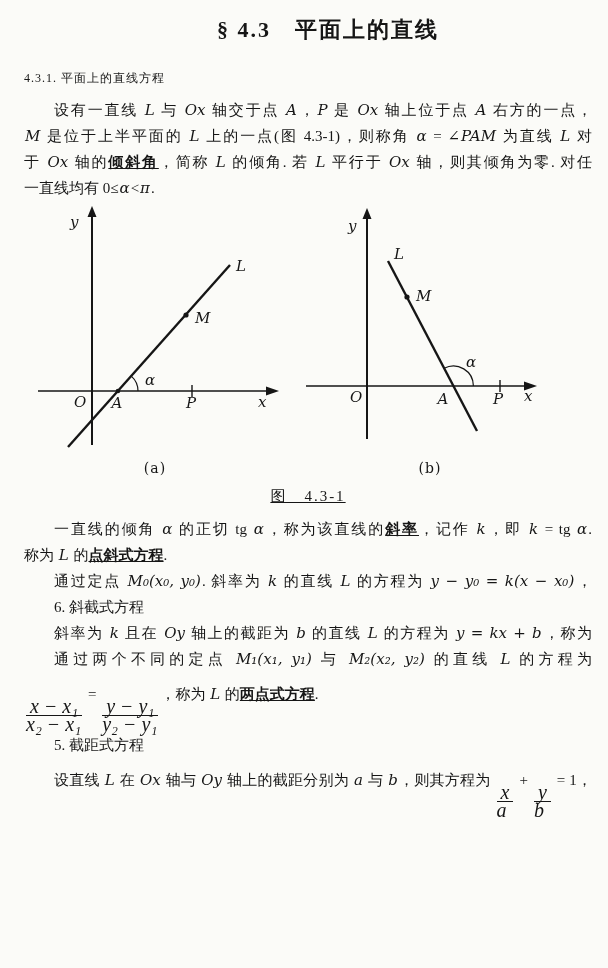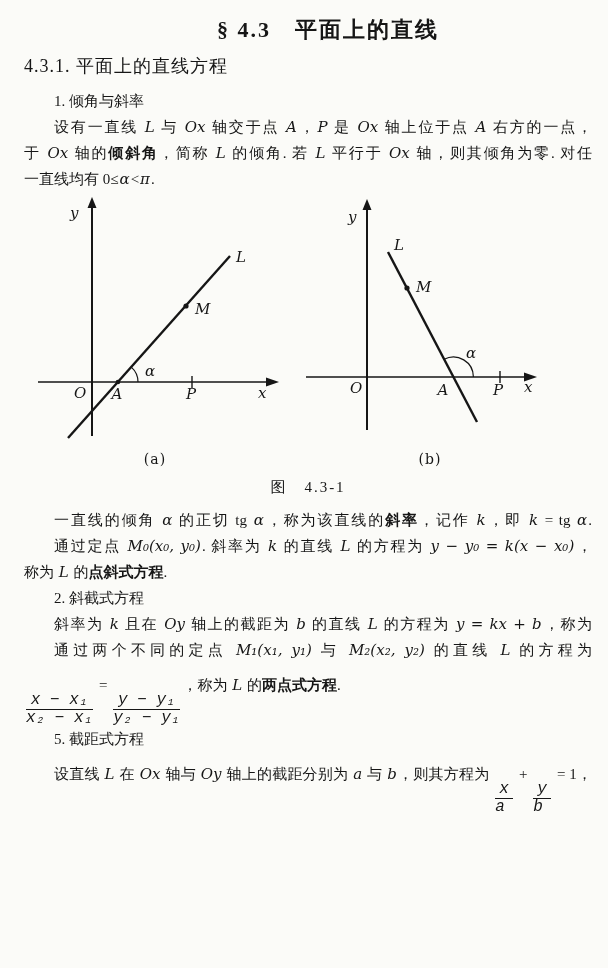--- a/index.html
+++ b/index.html
@@ -6,53 +6,53 @@
   body{
     width:608px;height:968px;overflow:hidden;
     background:#fbfbf8;color:#161616;
     font-family:"Liberation Serif","DejaVu Serif",serif;
   }
   .content{padding:0 16px 0 24px;}
   .doc-title{
     text-align:center;font-size:22px;font-weight:bold;letter-spacing:2px;
     margin-top:15px;transform:translateX(20px);
   }
-  .doc-subtitle{font-size:18px;letter-spacing:1px;margin-top:9px;}
+  .doc-subtitle{font-size:12px;letter-spacing:1px;margin-top:25px;}
   .flow{margin-top:10px;}
   .line{font-size:15px;line-height:26px;white-space:normal;}
   .line.just{text-align:justify;text-align-last:justify;}
   .line.tall{line-height:44px;}
-  .seg-b{font-weight:bold;}
+  .seg-b{font-weight:bold;text-decoration:underline;}
   .seg-i{font-style:italic;font-family:"DejaVu Serif",serif;padding:0 1px;}
   .frac{
-    display:inline-flex;flex-direction:column;text-align:center;
+    display:inline-flex;flex-direction:column;
     vertical-align:-14px;line-height:15px;font-style:italic;
-    font-family:Liberation Mono, monospace;font-size:16px;margin:0 2px;
+    font-family:Liberation Serif, serif;font-size:20px;margin:0 2px;
   }
   .frac .num{border-bottom:1.3px solid #161616;padding:0 4px 1px;}
   .frac .den{padding-top:1px;}
   .fig-row{position:relative;height:276px;margin-top:4px;}
   .fig-row svg{position:absolute;top:0;}
   #figure-a{left:14px;}
   #figure-b{left:274px;}
   svg text{font-family:"DejaVu Serif",serif;font-style:italic;font-size:15px;fill:#161616;}
   svg text.panel-label{font-style:normal;font-size:14px;letter-spacing:1px;}
-  .fig-caption{text-align:center;font-size:15px;letter-spacing:2px;margin:6px 0 10px;}
+  .fig-caption{text-align:center;font-size:15px;letter-spacing:2px;margin:6px 0 10px;text-decoration:underline;}
 </style>
 </head>
 <body>
 
 <div class="content">
 
   <div class="doc-title">§ 4.3　平面上的直线</div>
   <div class="doc-subtitle">4.3.1. 平面上的直线方程</div>
 
   <div class="flow" id="text-top">
-      <div class="line" style="padding-left: 30px;"><span class="seg-n">1. 倾角与斜率</span></div>
       <div class="line just" style="padding-left: 30px;"><span class="seg-n">设有一直线 </span><span class="seg-i">L</span><span class="seg-n"> 与 </span><span class="seg-i">Ox</span><span class="seg-n"> 轴交于点 </span><span class="seg-i">A</span><span class="seg-n">，</span><span class="seg-i">P</span><span class="seg-n"> 是 </span><span class="seg-i">Ox</span><span class="seg-n"> 轴上位于点 </span><span class="seg-i">A</span><span class="seg-n"> 右方的一点，</span></div>
+      <div class="line just"><span class="seg-i">M</span><span class="seg-n"> 是位于上半平面的 </span><span class="seg-i">L</span><span class="seg-n"> 上的一点(图 4.3-1)，则称角 </span><span class="seg-i">α</span><span class="seg-n"> = ∠</span><span class="seg-i">PAM</span><span class="seg-n"> 为直线 </span><span class="seg-i">L</span><span class="seg-n"> 对</span></div>
       <div class="line just"><span class="seg-n">于 </span><span class="seg-i">Ox</span><span class="seg-n"> 轴的</span><span class="seg-b">倾斜角</span><span class="seg-n">，简称 </span><span class="seg-i">L</span><span class="seg-n"> 的倾角. 若 </span><span class="seg-i">L</span><span class="seg-n"> 平行于 </span><span class="seg-i">Ox</span><span class="seg-n"> 轴，则其倾角为零. 对任</span></div>
       <div class="line"><span class="seg-n">一直线均有 0≤</span><span class="seg-i">α</span><span class="seg-n">&lt;</span><span class="seg-i">π</span><span class="seg-n">.</span></div>
     </div>
 
   <div class="fig-row">
 
     <svg id="figure-a" width="252" height="274" viewBox="0 0 252 274">
       <line x1="54" y1="6" x2="54" y2="240" stroke="#161616" stroke-width="2"></line>
       <polygon points="54,1 49.5,12 58.5,12" fill="#161616"></polygon>
       <line x1="0" y1="186" x2="232" y2="186" stroke="#161616" stroke-width="1.6"></line>
@@ -91,23 +91,23 @@
       <text x="118" y="96">M</text>
       <text x="168" y="162" font-size="14">α</text>
       <text x="132" y="268" text-anchor="middle" class="panel-label">(b)</text>
     </svg>
   </div>
 
   <div class="fig-caption">图　4.3-1</div>
 
   <div class="flow" id="text-bottom">
       <div class="line just" style="padding-left: 30px;"><span class="seg-n">一直线的倾角 </span><span class="seg-i">α</span><span class="seg-n"> 的正切 tg </span><span class="seg-i">α</span><span class="seg-n">，称为该直线的</span><span class="seg-b">斜率</span><span class="seg-n">，记作 </span><span class="seg-i">k</span><span class="seg-n">，即 </span><span class="seg-i">k</span><span class="seg-n"> = tg </span><span class="seg-i">α</span><span class="seg-n">.</span></div>
+      <div class="line"><span class="seg-n">称为 </span><span class="seg-i">L</span><span class="seg-n"> 的</span><span class="seg-b">点斜式方程</span><span class="seg-n">.</span></div>
       <div class="line just" style="padding-left: 30px;"><span class="seg-n">通过定点 </span><span class="seg-i">M₀(x₀, y₀)</span><span class="seg-n">. 斜率为 </span><span class="seg-i">k</span><span class="seg-n"> 的直线 </span><span class="seg-i">L</span><span class="seg-n"> 的方程为 </span><span class="seg-i">y − y₀ = k(x − x₀)</span><span class="seg-n">，</span></div>
-      <div class="line"><span class="seg-n">称为 </span><span class="seg-i">L</span><span class="seg-n"> 的</span><span class="seg-b">点斜式方程</span><span class="seg-n">.</span></div>
-      <div class="line" style="padding-left: 30px;"><span class="seg-n">2. 斜截式方程</span></div>
+      <div class="line" style="padding-left: 30px;"><span class="seg-n">6. 斜截式方程</span></div>
       <div class="line just" style="padding-left: 30px;"><span class="seg-n">斜率为 </span><span class="seg-i">k</span><span class="seg-n"> 且在 </span><span class="seg-i">Oy</span><span class="seg-n"> 轴上的截距为 </span><span class="seg-i">b</span><span class="seg-n"> 的直线 </span><span class="seg-i">L</span><span class="seg-n"> 的方程为 </span><span class="seg-i">y = kx + b</span><span class="seg-n">，称为</span></div>
       <div class="line just" style="padding-left: 30px;"><span class="seg-n">通过两个不同的定点 </span><span class="seg-i">M₁(x₁, y₁)</span><span class="seg-n"> 与 </span><span class="seg-i">M₂(x₂, y₂)</span><span class="seg-n"> 的直线 </span><span class="seg-i">L</span><span class="seg-n"> 的方程为</span></div>
       <div class="line tall"><span class="frac">
           <span class="num">x − x₁</span>
           <span class="den">x₂ − x₁</span>
         </span><span class="seg-n"> = </span><span class="frac">
           <span class="num">y − y₁</span>
           <span class="den">y₂ − y₁</span>
         </span><span class="seg-n">，称为 </span><span class="seg-i">L</span><span class="seg-n"> 的</span><span class="seg-b">两点式方程</span><span class="seg-n">.</span></div>
       <div class="line" style="padding-left: 30px;"><span class="seg-n">5. 截距式方程</span></div>

